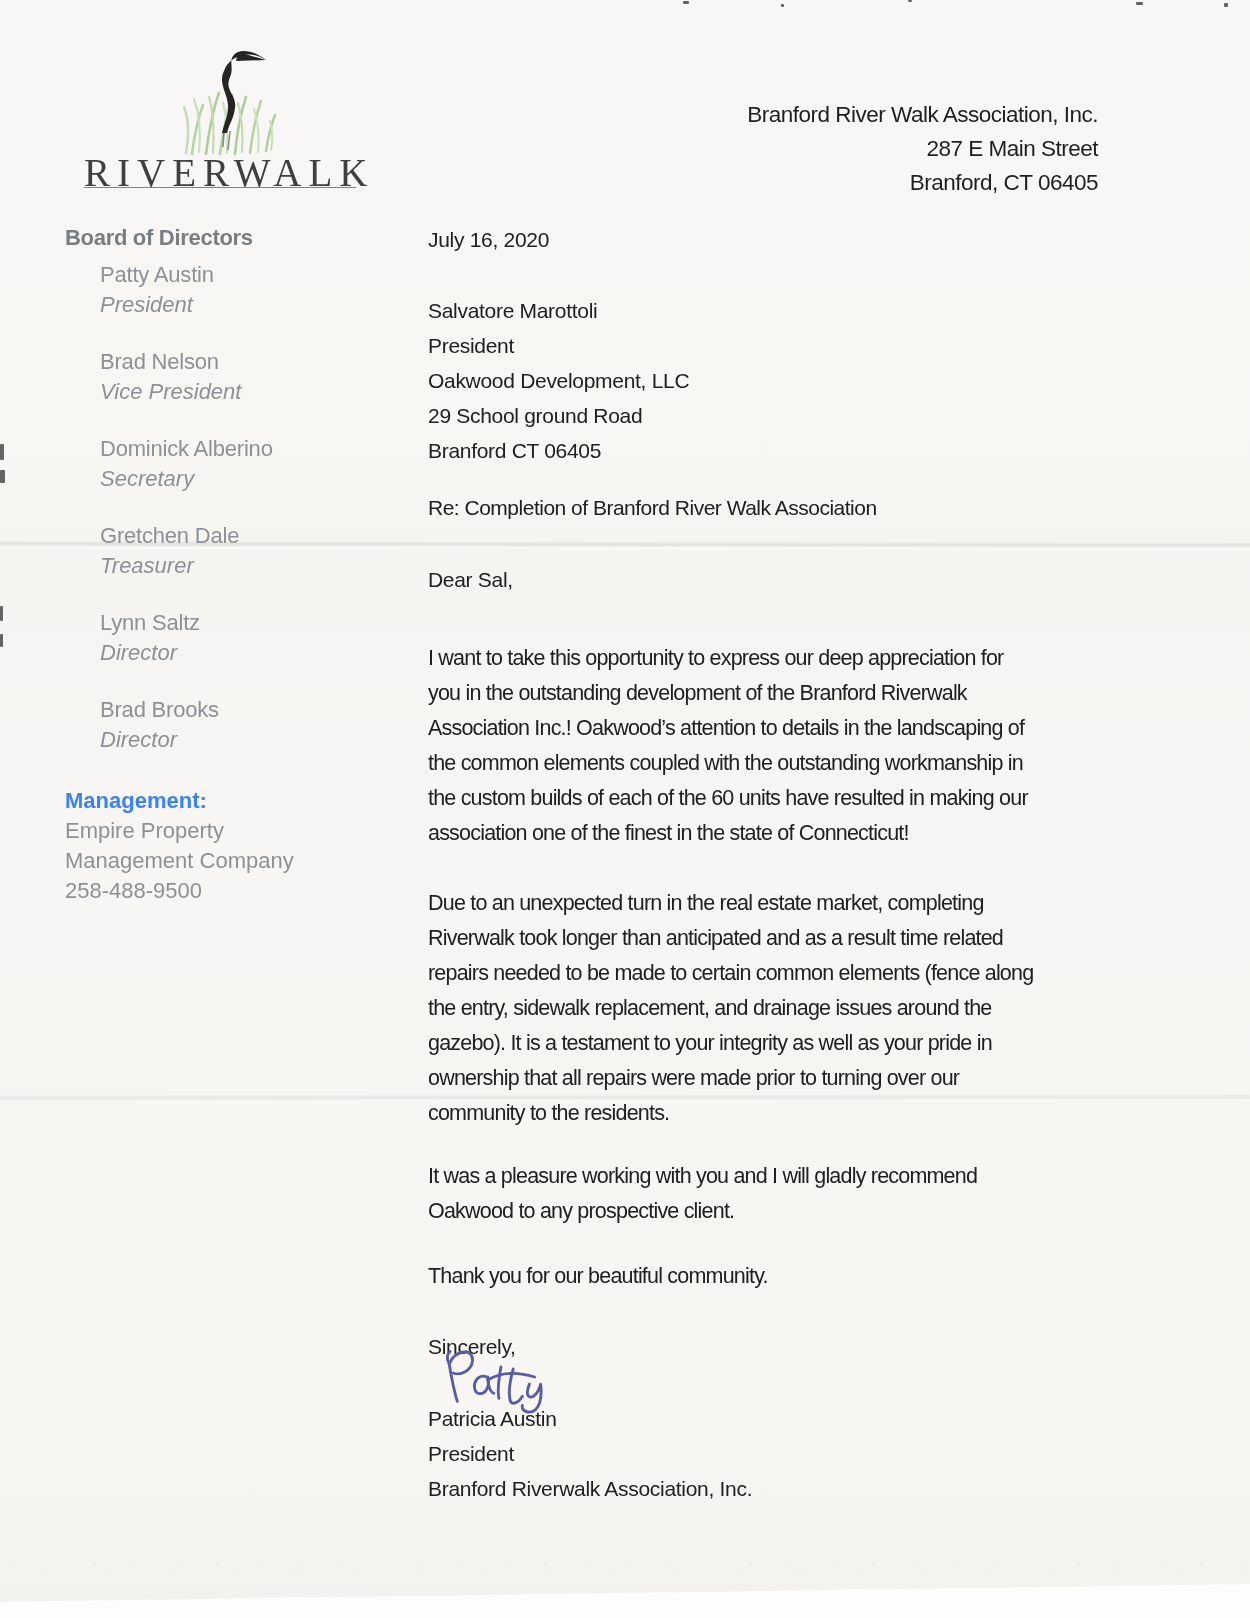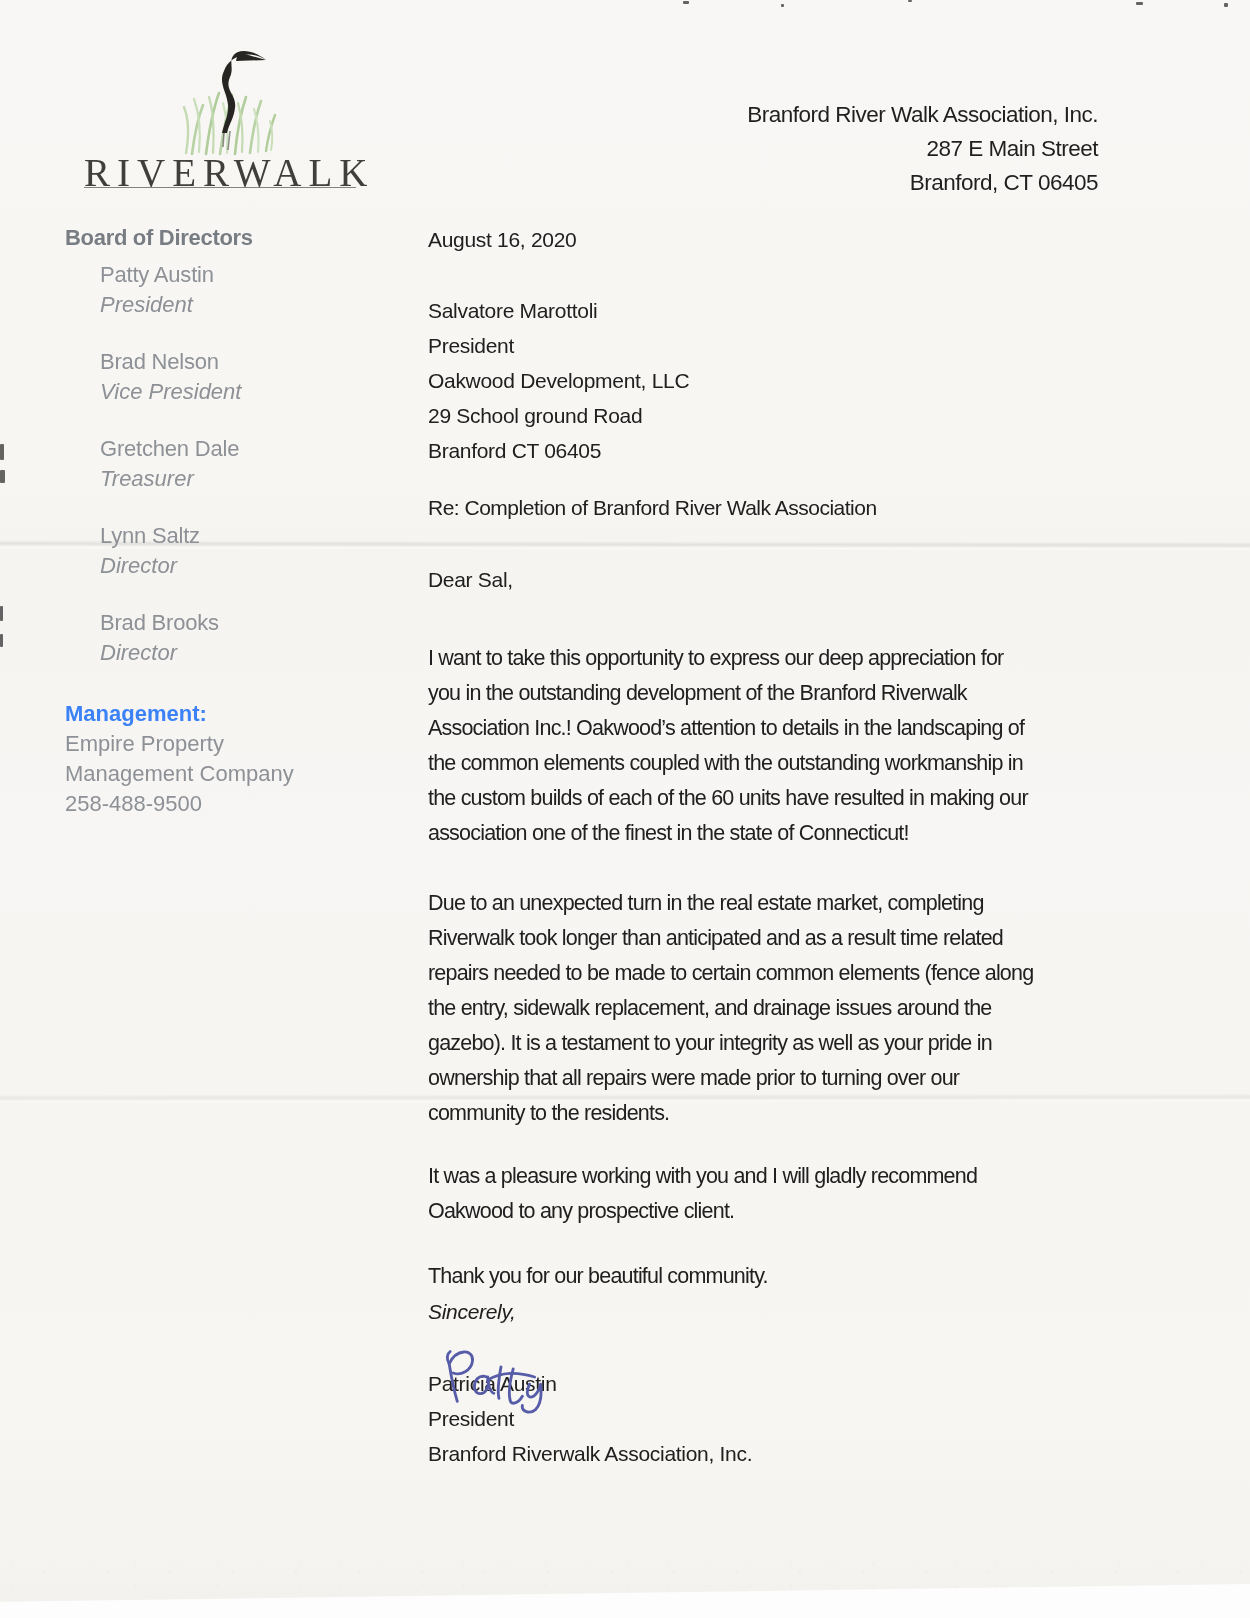--- a/index.html
+++ b/index.html
@@ -44,21 +44,21 @@
   .body-col>div{line-height:35px;}
   .date-line{letter-spacing:-.3px;}
   .recipient{margin-top:36px;white-space:pre-line;letter-spacing:-.3px;}
   .subject{margin-top:22px;letter-spacing:-.5px;}
   .salutation{margin-top:37px;letter-spacing:-.3px;}
   .para{white-space:pre-line;font-size:21.5px;letter-spacing:-.8px;}
   .p1{margin-top:44px;}
   .p2{margin-top:35px;}
   .p3{margin-top:28px;}
   .p4{margin-top:30px;}
-  .closing{letter-spacing:-.3px;font-style:italic;}
+  .closing{margin-top:35px;letter-spacing:-.3px;}
   .signer{margin-top:37px;white-space:pre-line;letter-spacing:-.3px;position:relative;z-index:2;}
   .signature{position:absolute;left:12px;top:1118px;z-index:3;}
 </style>
 </head>
 <body>
 
 <div class="stage">
   <div class="paper"></div>
 
   <div class="crease crease-1"></div>
@@ -116,40 +116,44 @@
 
     <div class="member">
       <div class="m-name">Patty Austin</div>
       <div class="m-title">President</div>
     </div>
     <div class="member">
       <div class="m-name">Brad Nelson</div>
       <div class="m-title">Vice President</div>
     </div>
     <div class="member">
+      <div class="m-name">Dominick Alberino</div>
+      <div class="m-title">Secretary</div>
+    </div>
+    <div class="member">
       <div class="m-name">Gretchen Dale</div>
       <div class="m-title">Treasurer</div>
     </div>
     <div class="member">
       <div class="m-name">Lynn Saltz</div>
       <div class="m-title">Director</div>
     </div>
     <div class="member">
       <div class="m-name">Brad Brooks</div>
       <div class="m-title">Director</div>
     </div>
 
     <div class="mgmt-heading">Management:</div>
     <div class="mgmt-info">Empire Property
 Management Company
 258-488-9500</div>
   </aside>
 
   <main class="body-col">
-    <div class="date-line">August 16, 2020</div>
+    <div class="date-line">July 16, 2020</div>
     <div class="recipient">Salvatore Marottoli
 President
 Oakwood Development, LLC
 29 School ground Road
 Branford CT 06405</div>
     <div class="subject">Re: Completion of Branford River Walk Association</div>
     <div class="salutation">Dear Sal,</div>
 
     <div class="para p1">I want to take this opportunity to express our deep appreciation for
 you in the outstanding development of the Branford Riverwalk

